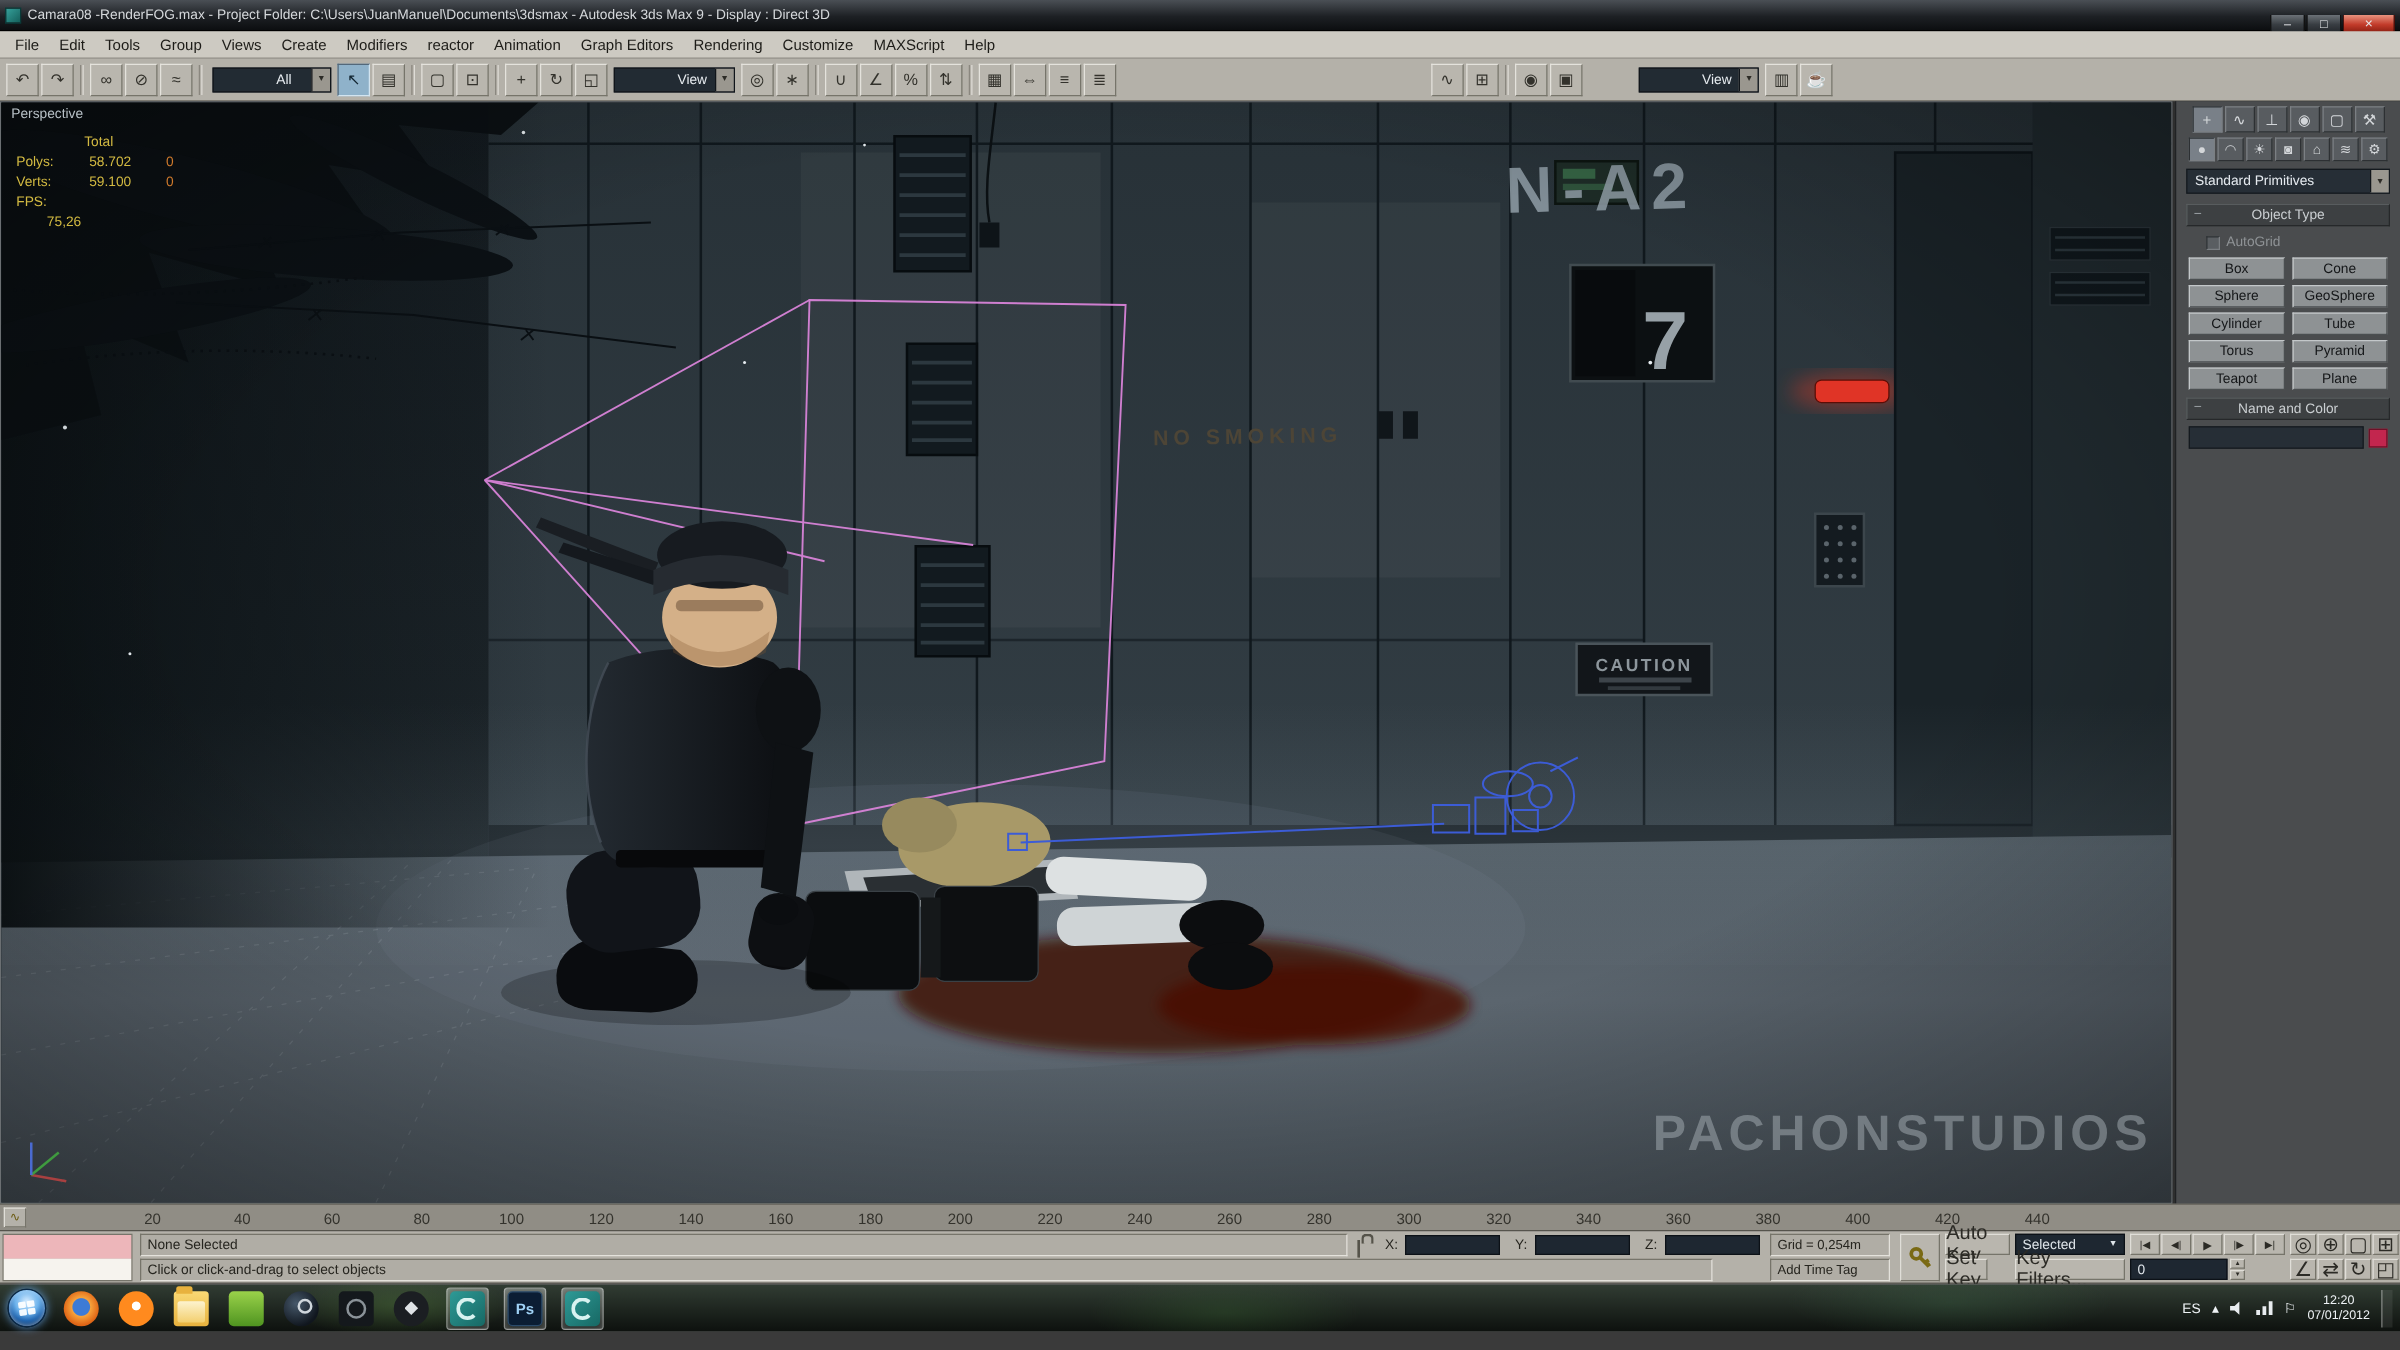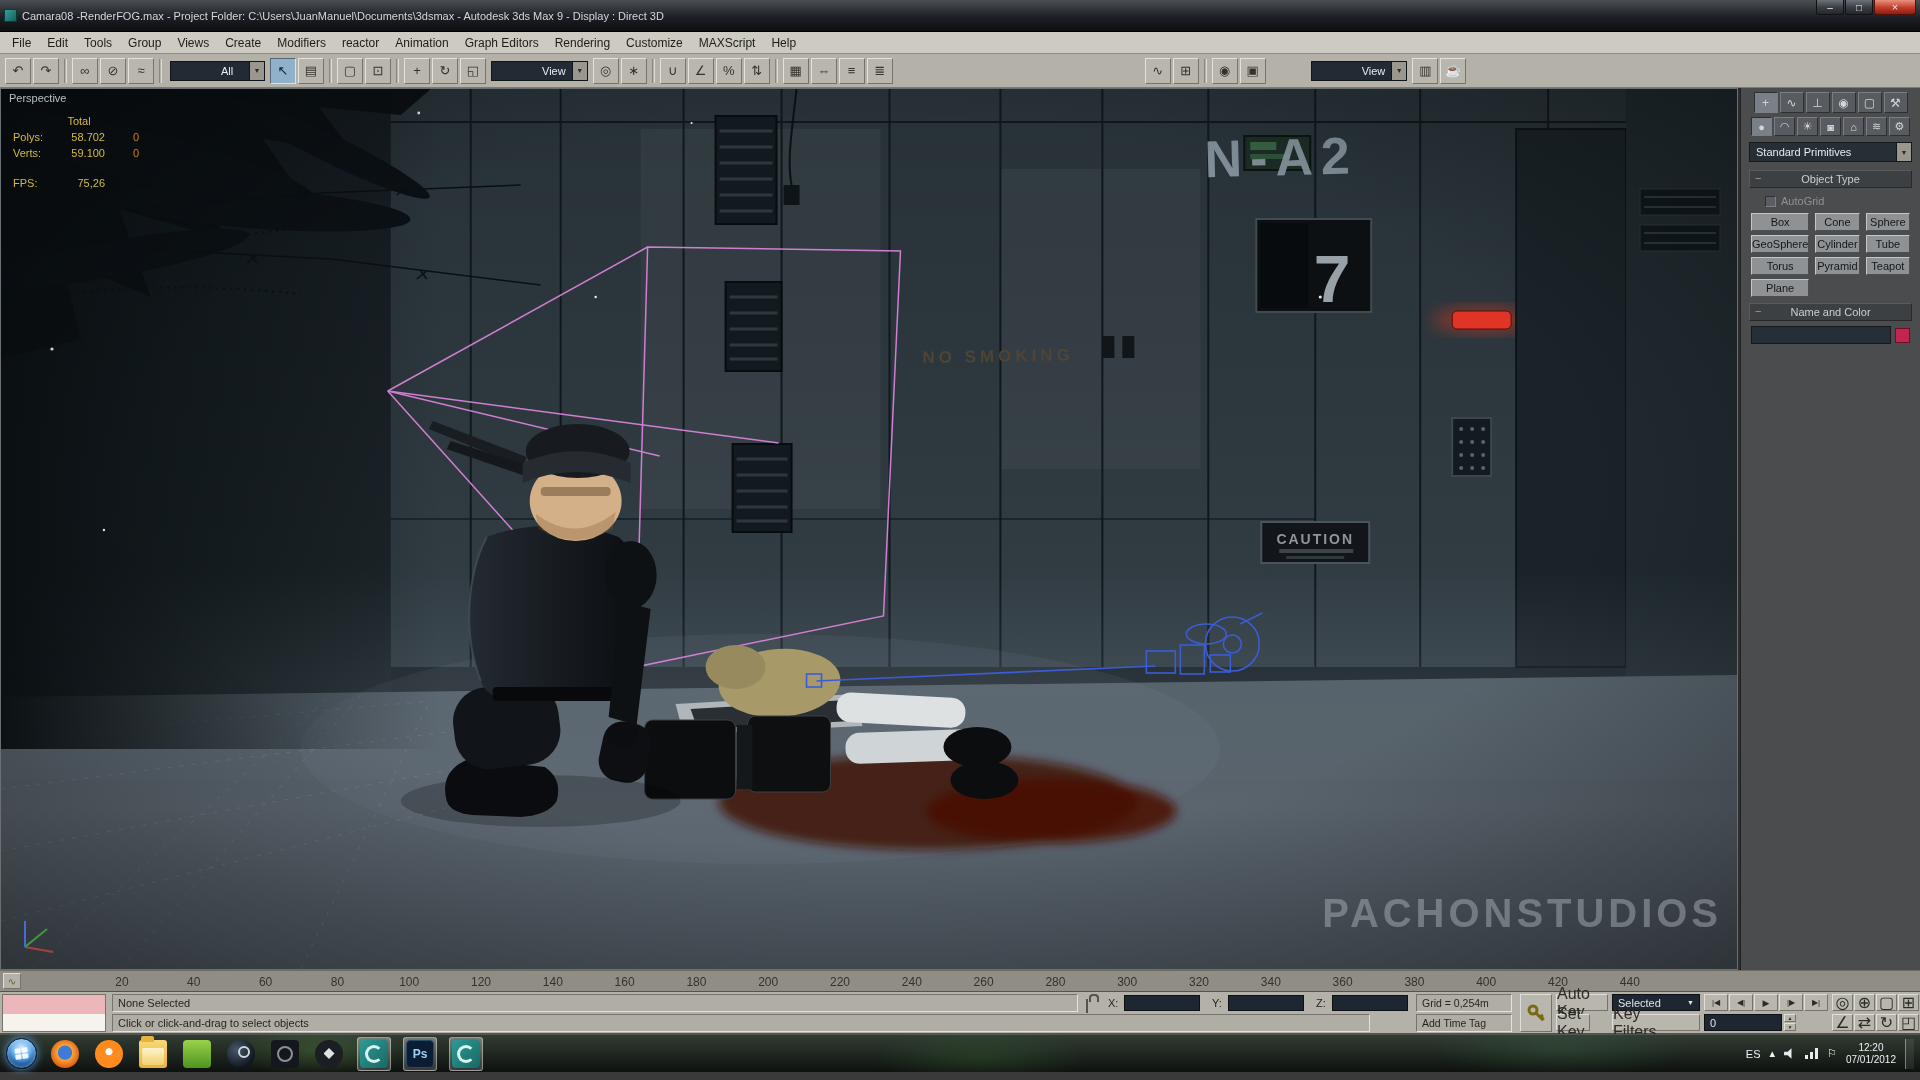--- a/index.html
+++ b/index.html
@@ -1,22 +1,22 @@
 <!DOCTYPE html>
 <html><head>
 <meta charset="utf-8">
 <style>
   *{box-sizing:border-box;margin:0;padding:0;}
   html,body{width:1920px;height:1080px;overflow:hidden;background:#3a3a3a;
     font-family:"Liberation Sans",sans-serif;-webkit-font-smoothing:antialiased;}
   #screen{position:relative;width:1920px;height:1080px;display:flex;flex-direction:column;}
 
   
-  .titlebar{height:32px;background:linear-gradient(#4a4f55,#1d2024 55%,#0c0e10);display:flex;
-    align-items:center;padding:0 4px;color:#d5d8db;font-size:11px;border-bottom:1px solid #000;}
+  .titlebar{height:20px;background:linear-gradient(#4a4f55,#1d2024 55%,#0c0e10);display:flex;
+    align-items:center;padding:12px 4px;color:#d5d8db;font-size:11px;border-bottom:1px solid #000;}
   .app-ico{width:13px;height:13px;background:linear-gradient(135deg,#35a09a,#155f5b);border:1px solid #0a3a38;margin-right:5px;flex:none;}
   .title-text{white-space:nowrap;overflow:hidden;}
   .win-btns{margin-left:auto;display:flex;align-items:flex-start;height:100%;}
   .win-btn{width:28px;height:15px;display:flex;align-items:center;justify-content:center;font-size:10px;
     color:#e8eaec;background:linear-gradient(#6b7177,#383d42 55%,#24282c);border:1px solid #111;
     border-top:none;border-radius:0 0 3px 3px;margin-left:1px;}
   .win-btn.close{width:42px;background:linear-gradient(#e8927e,#c23b2a 55%,#8c1f12);border-color:#52100a;font-size:11px;}
 
   
   .menubar{height:22px;background:#cdcac2;display:flex;align-items:center;padding:0 4px;border-bottom:1px solid #8f8c84;}
@@ -40,41 +40,41 @@
   .viewport{position:relative;width:1738px;height:882px;border:1px solid #6b6f72;background:#1a2125;flex:none;}
   .viewport svg.scene{position:absolute;left:0;top:0;width:100%;height:100%;display:block;}
   .vp-label{position:absolute;left:8px;top:3px;font-size:11px;color:#b7c0c6;z-index:4;}
   .vp-stats{position:absolute;left:12px;top:24px;z-index:4;font-size:11px;color:#d3ba42;line-height:16px;}
   .st-row{display:flex;}
   .st-l{width:40px;}
   .st-v{width:52px;text-align:right;}
   .st-d{width:34px;text-align:right;color:#cf7a2c;}
   .st-total{padding-left:40px;}
   .st-total span{width:52px;text-align:center;}
-  .st-fps{margin-top:14px;}
+  .st-fps{flex-direction:column;}
   .vp-axis{position:absolute;left:14px;bottom:10px;z-index:4;}
 
   
   .cpanel{width:180px;margin-left:2px;background:#4a4c4e;flex:none;display:flex;flex-direction:column;
     border-left:1px solid #202224;padding-top:2px;font-size:11px;}
   .cp-row{display:flex;justify-content:center;gap:2px;padding:2px 0;}
   .cp-tab,.cp-cat{width:24px;height:21px;display:flex;align-items:center;justify-content:center;font-size:12px;
     color:#d3d6d9;background:#585c60;border:1px solid;border-color:#7b7f83 #2d3033 #2d3033 #7b7f83;}
   .cp-cat{width:21px;height:19px;font-size:11px;}
   .cp-tab.active,.cp-cat.active{background:#7a8term;}
   .cp-cat.active,.cp-tab.active{background:#798088;border-color:#2d3033 #7b7f83 #7b7f83 #2d3033;}
   .cp-dd{height:20px;margin:4px 8px;display:flex;align-items:center;background:#262e36;border:1px solid #14191e;color:#e6ebf0;}
   .cp-dd span:first-child{flex:1;padding:0 6px;}
   .rollout-h{height:18px;margin:4px 8px 0;background:#3d4042;border:1px solid;border-color:#585c5e #26282a #26282a #585c5e;
     color:#caced1;display:flex;align-items:center;justify-content:center;position:relative;font-size:11px;}
   .rh-m{position:absolute;left:5px;top:1px;color:#9aa0a4;}
   .cp-body{padding:5px 10px 2px;}
   .cp-check{display:flex;align-items:center;gap:5px;color:#8f9396;margin:2px 0 6px 14px;}
   .cp-check .box{width:11px;height:11px;background:#5a5e62;border:1px solid;border-color:#2d3033 #7b7f83 #7b7f83 #2d3033;}
-  .cp-grid{display:grid;grid-template-columns:1fr 1fr 1fr;gap:4px 6px;}
+  .cp-grid{display:grid;grid-template-columns:1fr 1fr;gap:4px 6px;}
   .cp-btn{height:18px;background:#8e9294;border:1px solid;border-color:#c3c7c9 #4b4f51 #4b4f51 #c3c7c9;
     color:#141618;font-size:11px;display:flex;align-items:center;justify-content:center;}
   .cp-namerow{display:flex;align-items:center;gap:4px;margin:5px 10px;}
   .cp-namefield{flex:1;height:18px;background:#262e36;border:1px solid #14191e;}
   .cp-swatch{width:15px;height:15px;background:#c2264e;border:1px solid #6d1027;}
 
   
   .sliderrow{height:20px;background:#a6a39b;display:flex;align-items:center;padding:0 2px;border-top:1px solid #d9d7d1;}
   .sl-arrow{width:14px;height:16px;background:#b4b1a9;border:1px solid;border-color:#e0ded8 #76746a #76746a #e0ded8;
     font-size:7px;color:#33322c;display:flex;align-items:center;justify-content:center;flex:none;}

